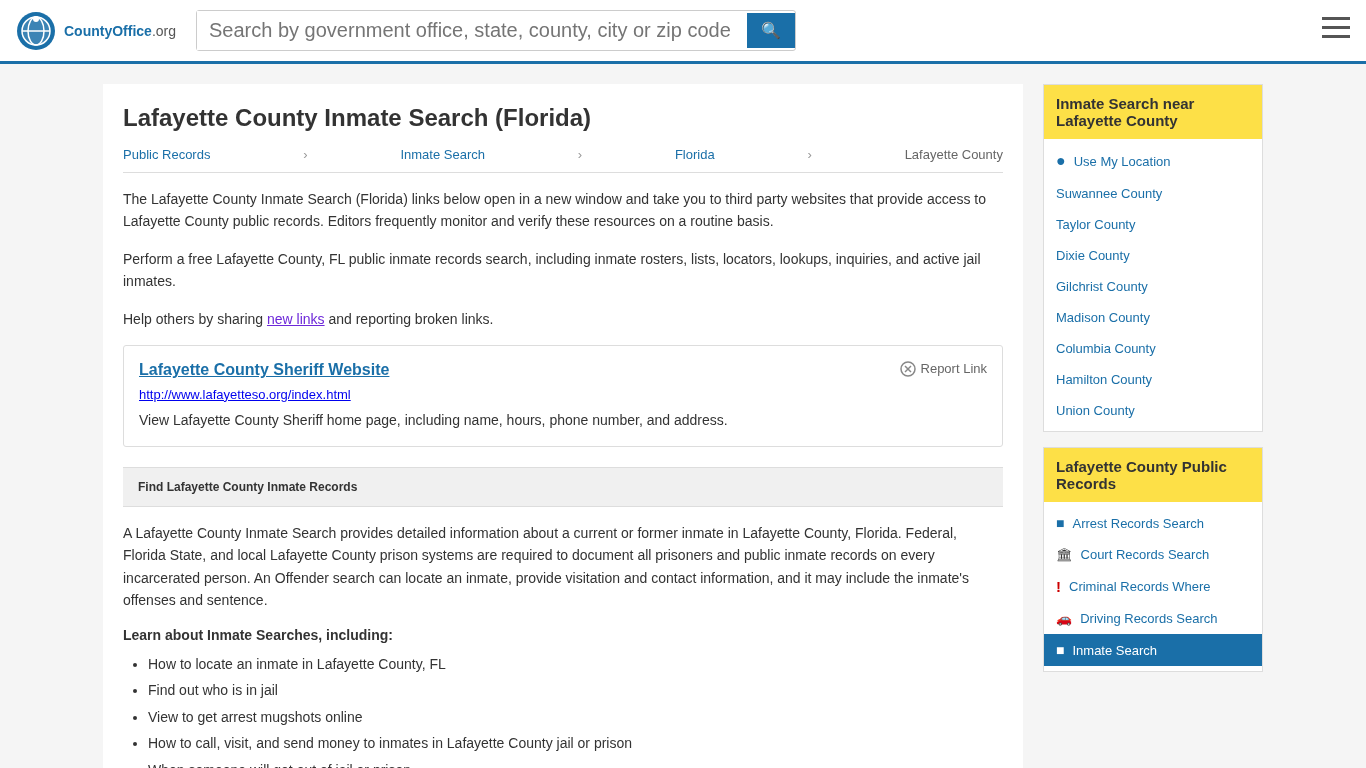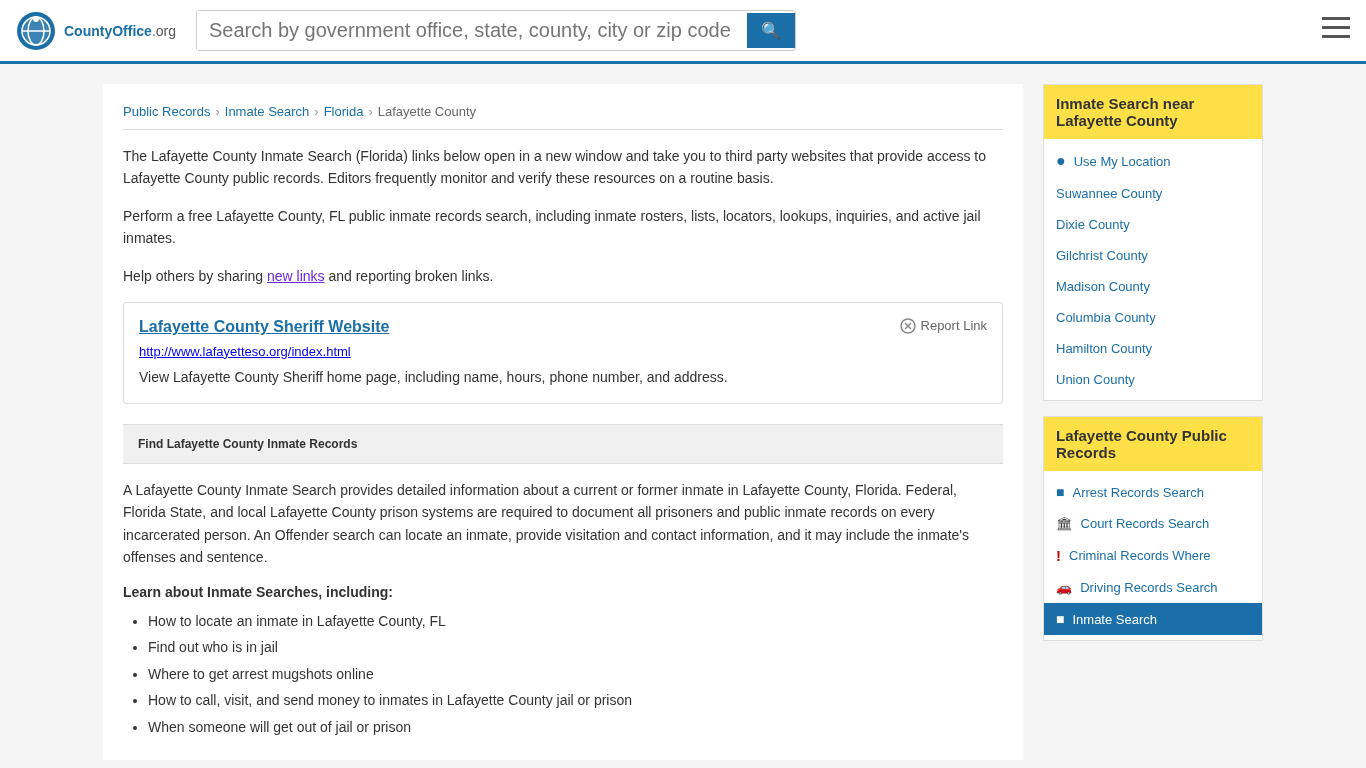--- a/index.html
+++ b/index.html
@@ -83,20 +83,21 @@
     
     #breadcrumb {
       font-size: 13px;
       color: #666;
       margin-bottom: 15px;
       display: flex;
       align-items: center;
       gap: 5px;
       border-bottom: 1px solid #ddd;
       padding-bottom: 10px;
+      justify-content: space-between;
     }
     #breadcrumb a {
       color: #1a6fa8;
       text-decoration: none;
     }
     .breadcrumb-sep { color: #999; }
 
     #description-1, #description-2, #description-3 {
       margin-bottom: 15px;
       line-height: 1.6;
@@ -271,20 +272,21 @@
       <rect y="9" width="28" height="3" fill="#555"></rect>
       <rect y="18" width="28" height="3" fill="#555"></rect>
     </svg>
   </div>
 </div>
 
 <div id="main-layout">
 
   <div id="content">
 
+    <h1 id="page-title">Lafayette County Inmate Search (Florida)</h1>
 
     <div id="breadcrumb">
       <a href="#">Public Records</a>
       <span class="breadcrumb-sep">›</span>
       <a href="#">Inmate Search</a>
       <span class="breadcrumb-sep">›</span>
       <a href="#">Florida</a>
       <span class="breadcrumb-sep">›</span>
       <span>Lafayette County</span>
     </div>
@@ -316,21 +318,21 @@
     <div class="section-header">
       <h2>Find Lafayette County Inmate Records</h2>
     </div>
 
     <p class="section-text">A Lafayette County Inmate Search provides detailed information about a current or former inmate in Lafayette County, Florida. Federal, Florida State, and local Lafayette County prison systems are required to document all prisoners and public inmate records on every incarcerated person. An Offender search can locate an inmate, provide visitation and contact information, and it may include the inmate's offenses and sentence.</p>
 
     <p class="learn-label">Learn about Inmate Searches, including:</p>
     <ul class="bullet-list">
       <li>How to locate an inmate in Lafayette County, FL</li>
       <li>Find out who is in jail</li>
-      <li>Where to get arrest mugshots online</li>
+      <li>View to get arrest mugshots online</li>
       <li>How to call, visit, and send money to inmates in Lafayette County jail or prison</li>
       <li>When someone will get out of jail or prison</li>
     </ul>
 
   </div>
 
   <div id="sidebar">
 
     <div class="sidebar-section">
       <div class="sidebar-section-header">Inmate Search near Lafayette County</div>
@@ -338,20 +340,23 @@
 
         <div class="use-location">
           <span style="color:#1a6fa8;font-size:16px;">●</span>
           <a href="#">Use My Location</a>
         </div>
 
         <div class="sidebar-item">
           <a href="#">Suwannee County</a>
         </div>
         <div class="sidebar-item">
+          <a href="#">Taylor County</a>
+        </div>
+        <div class="sidebar-item">
           <a href="#">Dixie County</a>
         </div>
         <div class="sidebar-item">
           <a href="#">Gilchrist County</a>
         </div>
         <div class="sidebar-item">
           <a href="#">Madison County</a>
         </div>
         <div class="sidebar-item">
           <a href="#">Columbia County</a>

